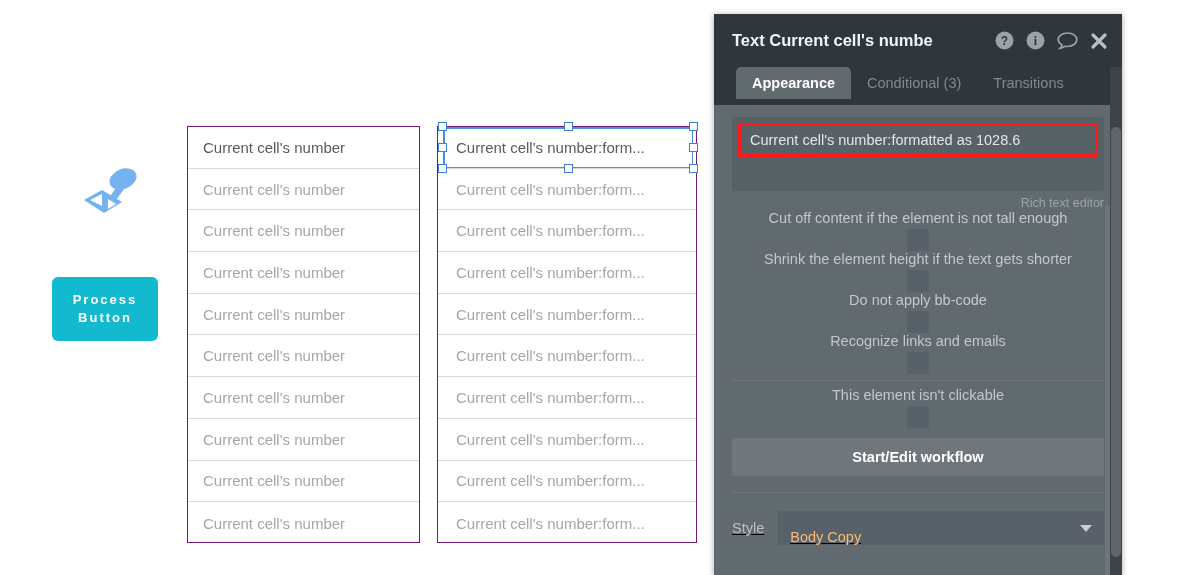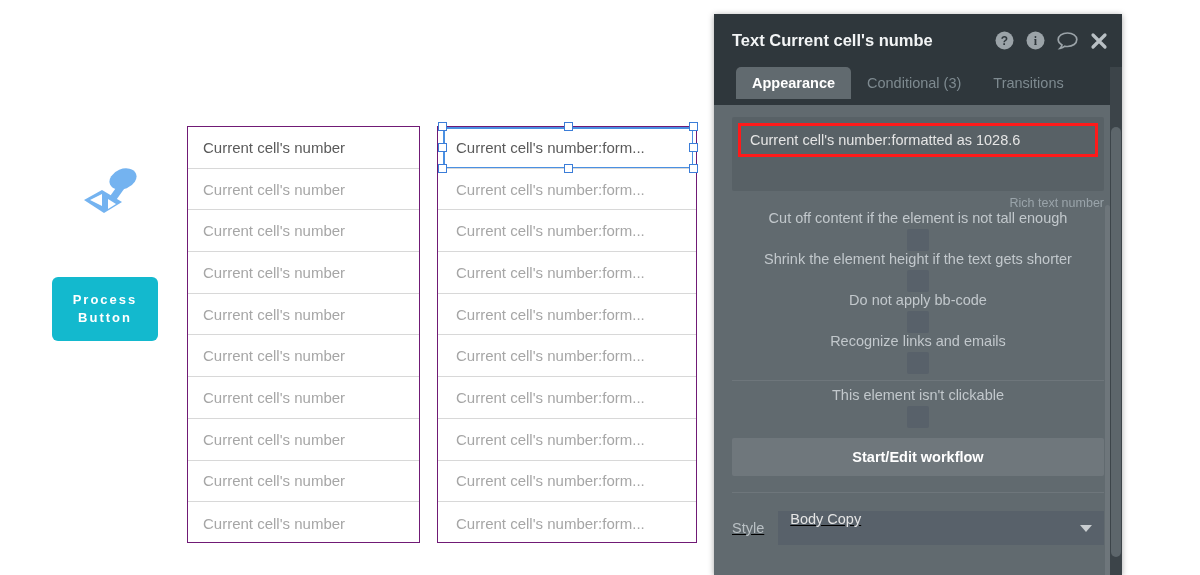--- a/index.html
+++ b/index.html
@@ -110,22 +110,22 @@
     background: #6f777c;
     display: flex; align-items: center; justify-content: center;
     color: #ffffff; font-size: 14.5px; font-weight: bold;
     border-radius: 2px;
   }
 
   .style-row { display: flex; align-items: center; margin: 18px 18px 0 18px; gap: 14px; text-decoration: underline; }
   .style-label { color: #b9c0c4; font-size: 14.5px; }
   .select {
     flex: 1; height: 34px; background: #58616a;
-    display: flex; align-items: flex-start;
-    padding: 0 12px; color: #e5e5e5; font-size: 14.5px;
+    display: flex; align-items: flex-end;
+    padding: 0 12px; color: #fdba74; font-size: 14.5px;
     position: relative;
   }
   .caret {
     position: absolute; right: 12px; top: 50%;
     width: 0; height: 0; margin-top: -3px;
     border-left: 6px solid transparent;
     border-right: 6px solid transparent;
     border-top: 7px solid #c8cdd0;
   }
 
@@ -238,21 +238,21 @@
     <div class="panel-body">
 
       <div class="editor-wrap">
         <div class="editor-area">
           <div class="red-highlight">
             <span class="expr-text">Current cell's number:formatted as 1028.6</span>
           </div>
         </div>
       </div>
 
-      <div class="rte-link">Rich text number</div>
+      <div class="rte-link">Rich text editor</div>
 
       <div class="opt-row">
         <span class="opt-label">Cut off content if the element is not tall enough</span>
         <span class="cbox"></span>
       </div>
       <div class="opt-row">
         <span class="opt-label">Shrink the element height if the text gets shorter</span>
         <span class="cbox"></span>
       </div>
       <div class="opt-row">

